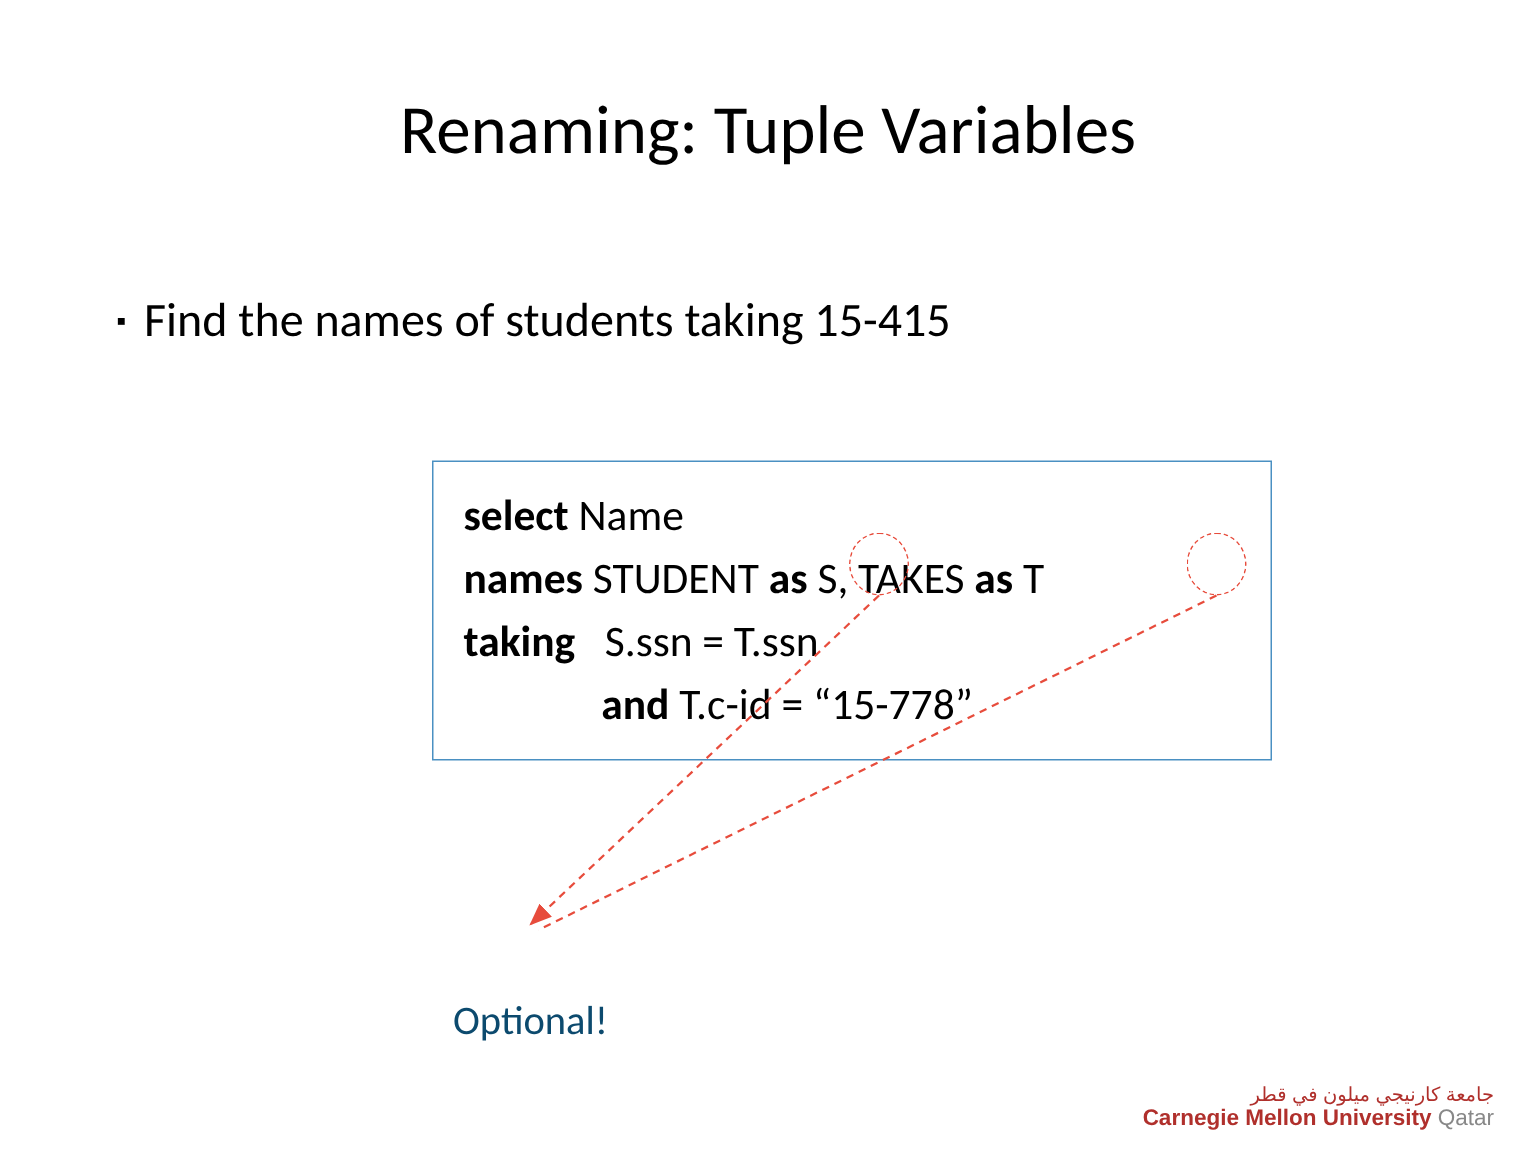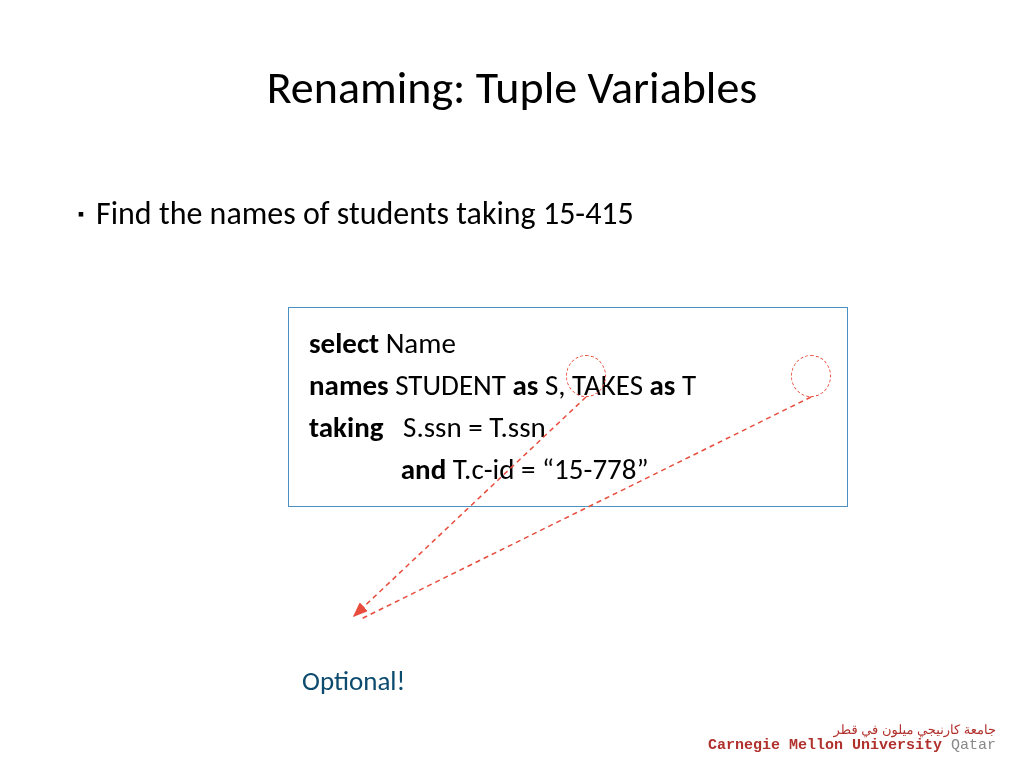--- a/index.html
+++ b/index.html
@@ -11,21 +11,21 @@
     .codebox { position: absolute; top: 307px; left: 288px; width: 560px; border: 1.5px solid #4a90c2; padding: 14px 20px 16px 20px; }
     .codeline { font-size: 29px; color: #000; line-height: 1.45; white-space: pre; font-family: Calibri, Arial, sans-serif; }
     .codeline b { font-weight: bold; }
     .circle { position: absolute; border: 1.5px dashed #e74c3c; border-radius: 50%; background: transparent; pointer-events: none; }
     .circle1 { top: 355px; left: 566px; width: 40px; height: 42px; }
     .circle2 { top: 355px; left: 791px; width: 40px; height: 42px; }
     .optional { position: absolute; top: 624px; left: 302px; font-size: 27px; color: #0c4a6e; margin-top: 40px; }
     .arrow-svg { position: absolute; top: 0; left: 0; pointer-events: none; }
     .logo { position: absolute; bottom: 14px; right: 28px; text-align: right; }
     .logo-ar { font-size: 13px; color: #b0302c; letter-spacing: 2px; direction: rtl; font-family: Arial, sans-serif; }
-    .logo-en { font-size: 15px; font-family: Liberation Mono, monospace; }
+    .logo-en { font-size: 15px; font-family: Liberation Sans, sans-serif; }
     .logo-en .red { color: #b0302c; font-weight: bold; }
     .logo-en .gray { color: #888; }
   </style>
 </head>
 <body>
 
 <div class="slide">
 
   <div class="title">Renaming: Tuple Variables</div>
 

